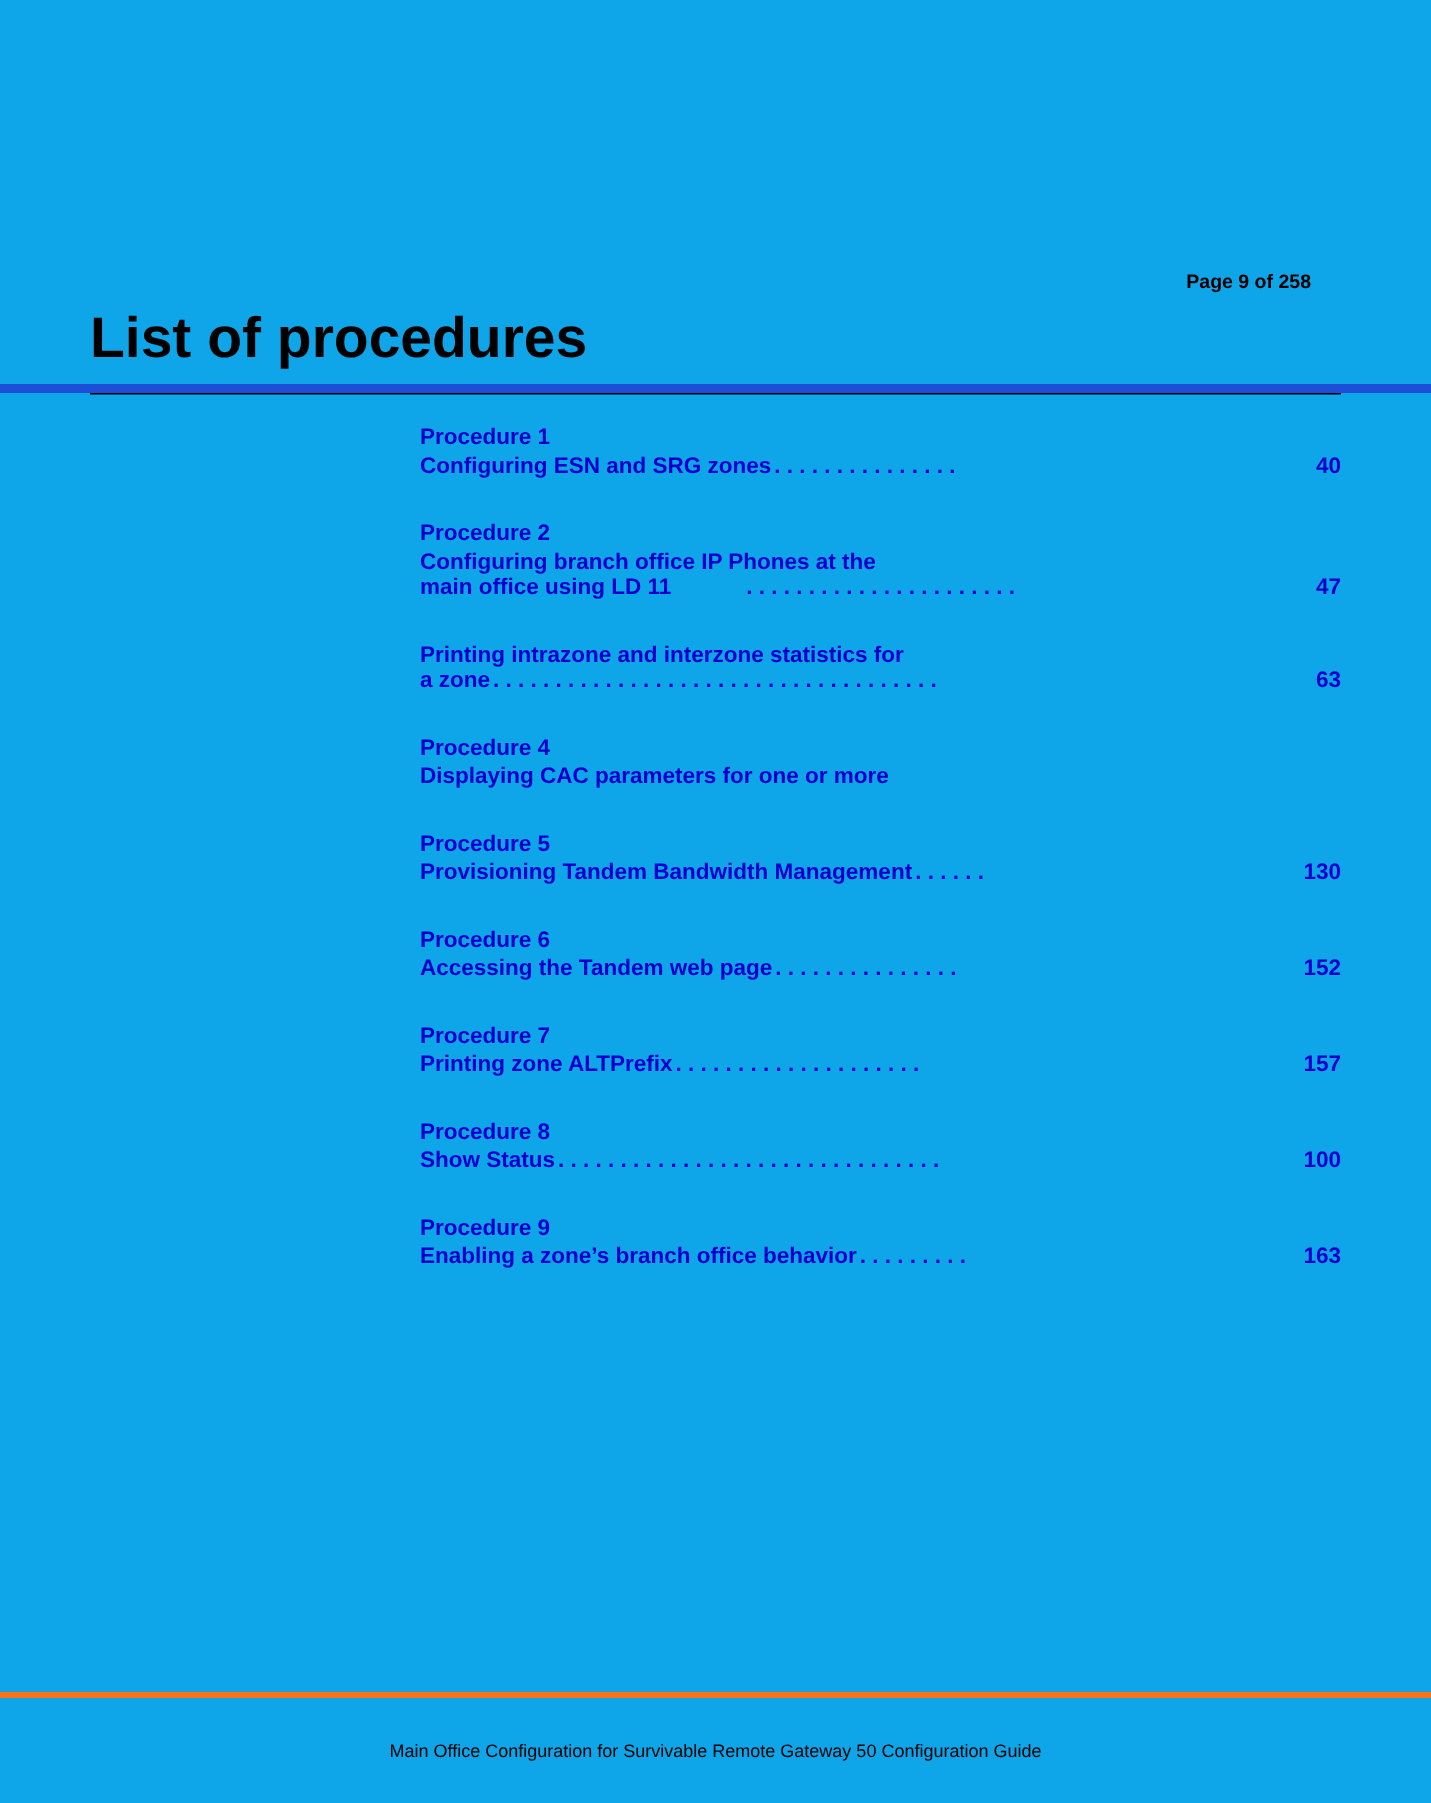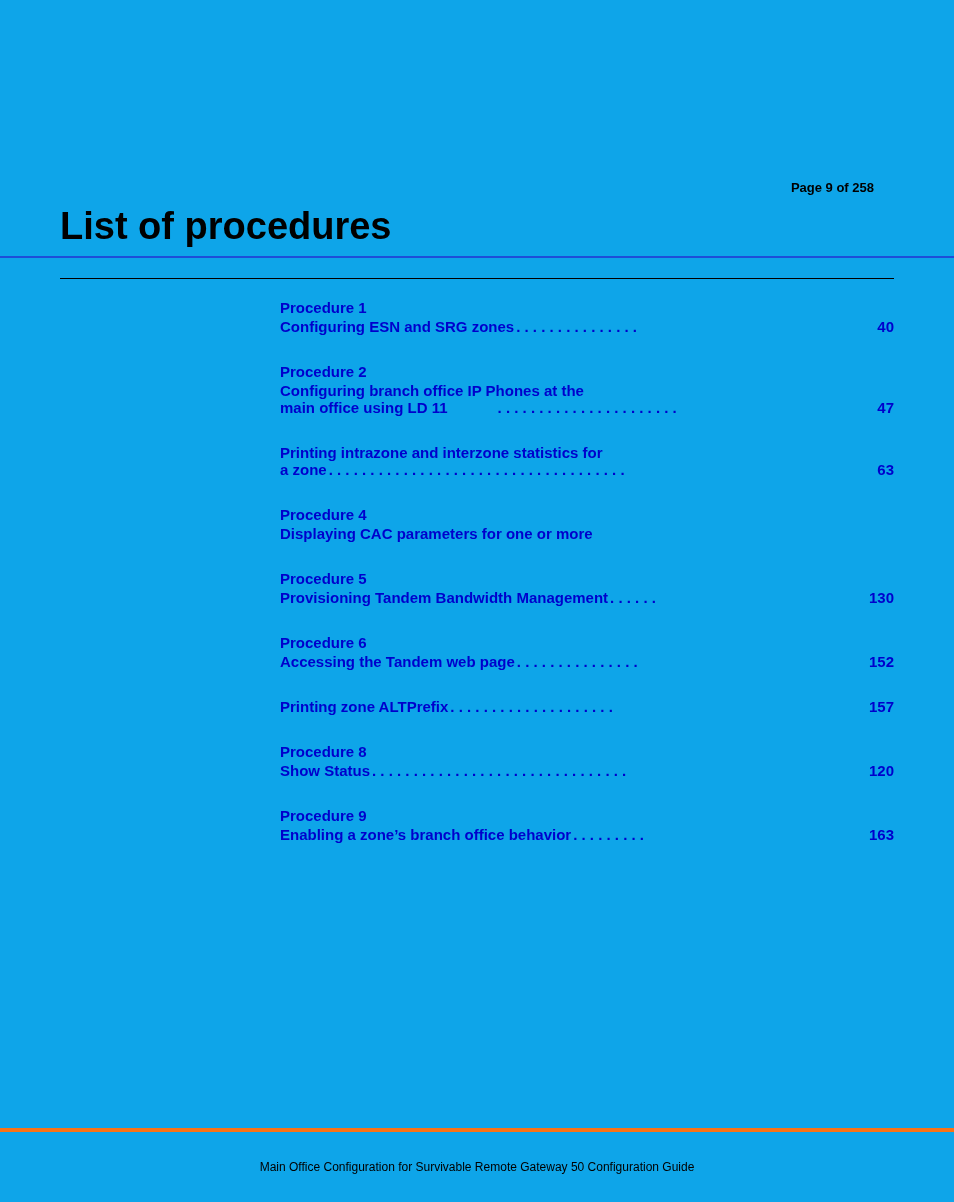--- a/index.html
+++ b/index.html
@@ -27,22 +27,21 @@
     .page-number {
       text-align: right;
       padding: 180px 80px 10px 80px;
       font-size: 13px;
       font-weight: bold;
       color: #000000;
     }
 
     .page-title-section {
       padding: 0 60px;
-      border-bottom: 2px solid #1d4ed8;
-      margin-bottom: 20px;
+      border-bottom: 6px solid #1d4ed8;
     }
 
     .page-title {
       font-size: 38px;
       font-weight: bold;
       color: #000000;
       padding-bottom: 8px;
     }
 
     .divider-top {
@@ -171,32 +170,33 @@
         </div>
         <div class="procedure-item">
           <span class="procedure-label">Procedure 6</span>
           <div class="procedure-entry">
             <span class="procedure-title-text">Accessing the Tandem web page</span>
             <span class="procedure-dots"> . . . . . . . . . . . . . . .</span>
             <span class="procedure-page">152</span>
           </div>
         </div>
         <div class="procedure-item">
+          <span class="procedure-label">Procedure 7</span>
           <div class="procedure-entry">
             <span class="procedure-title-text">Printing zone ALTPrefix</span>
             <span class="procedure-dots"> . . . . . . . . . . . . . . . . . . . .</span>
             <span class="procedure-page">157</span>
           </div>
         </div>
         <div class="procedure-item">
           <span class="procedure-label">Procedure 8</span>
           <div class="procedure-entry">
             <span class="procedure-title-text">Show Status</span>
             <span class="procedure-dots"> . . . . . . . . . . . . . . . . . . . . . . . . . . . . . . .</span>
-            <span class="procedure-page">120</span>
+            <span class="procedure-page">100</span>
           </div>
         </div>
         <div class="procedure-item">
           <span class="procedure-label">Procedure 9</span>
           <div class="procedure-entry">
             <span class="procedure-title-text">Enabling a zone’s branch office behavior</span>
             <span class="procedure-dots"> . . . . . . . . .</span>
             <span class="procedure-page">163</span>
           </div>
         </div>

